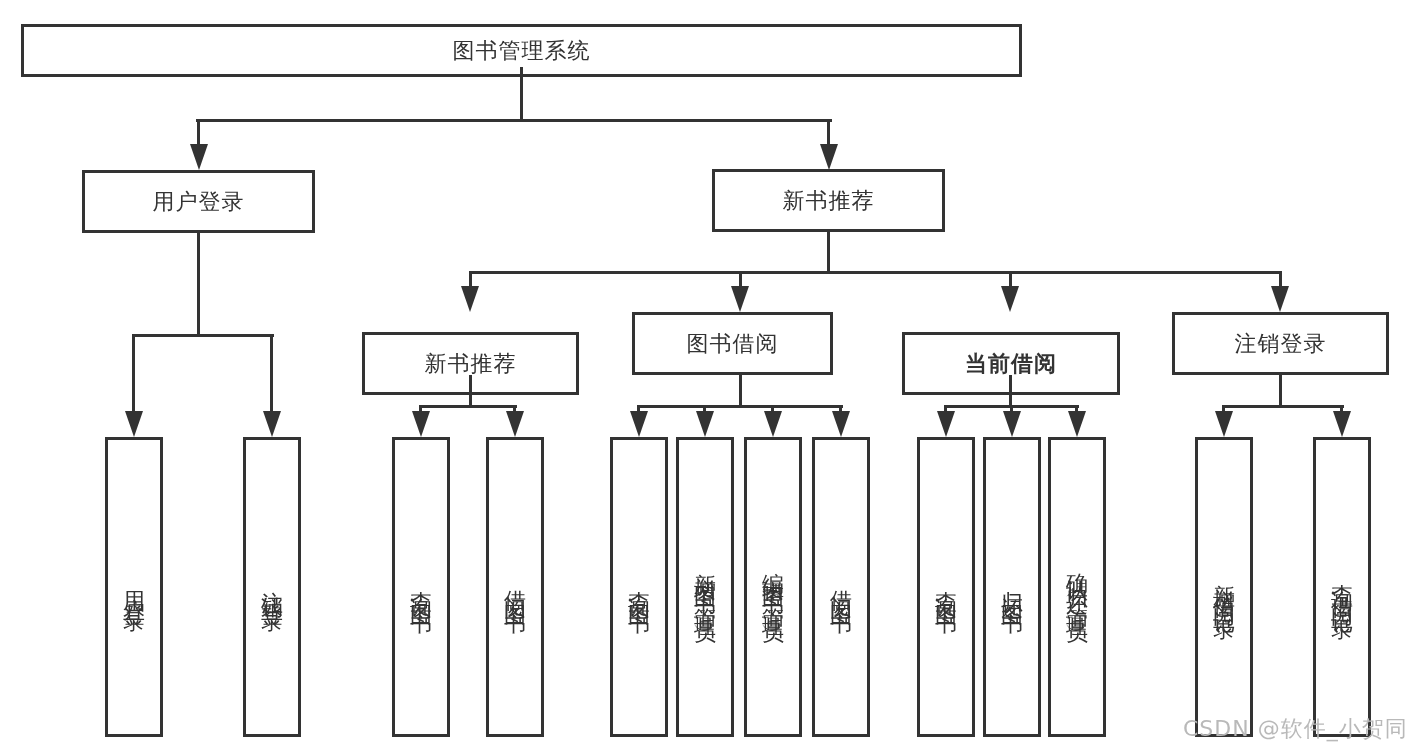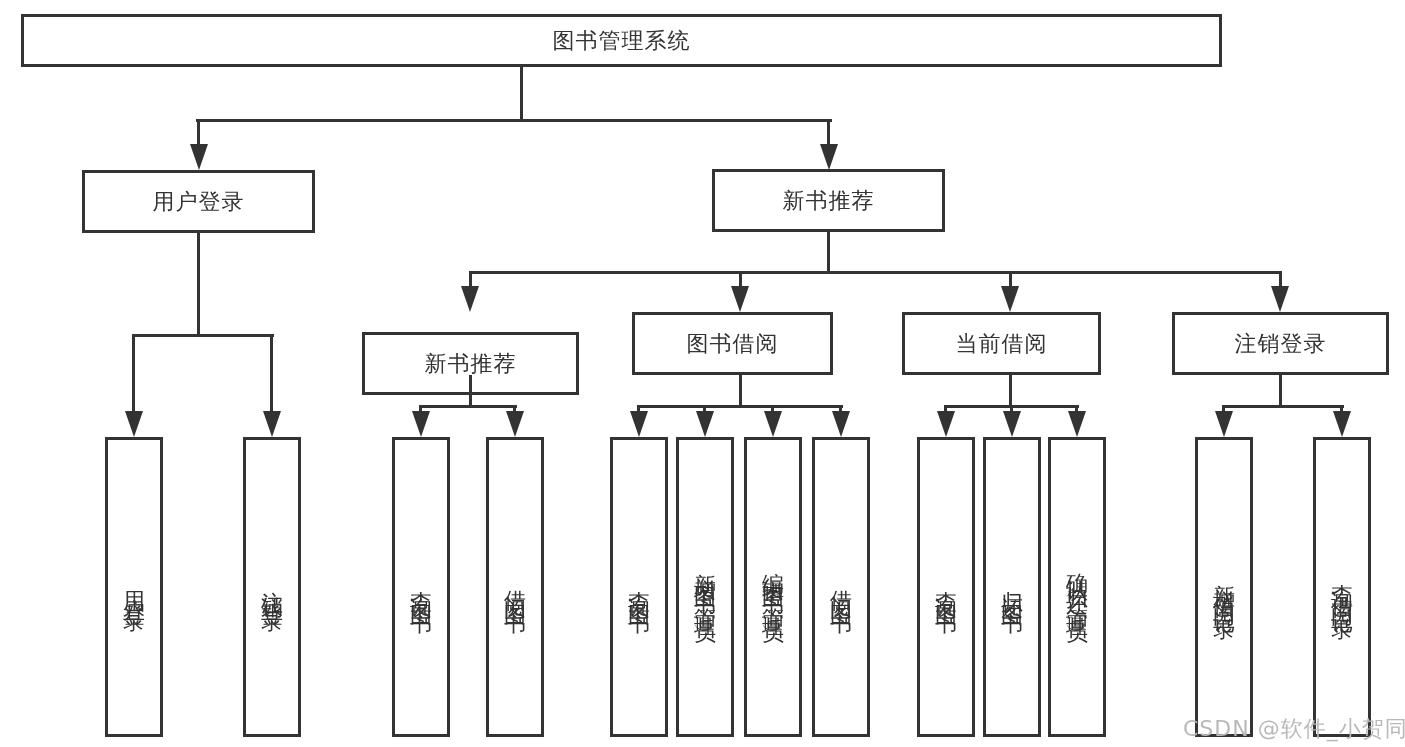--- a/index.html
+++ b/index.html
@@ -49,21 +49,21 @@
     letter-spacing: 1px;
     z-index: 10;
     white-space: nowrap;
   }
 </style>
 </head>
 <body>
 
 <div id="canvas">
 
-  <div class="box box-h" style="left:21px; top:14px; width:1201px; height:53px;">
+  <div class="box box-h" style="left:21px; top:24px; width:1001px; height:53px;">
     <span>图书管理系统</span>
   </div>
 
   <div>
     <div class="vline" style="left:520px; top:67px; height:53px;"></div>
     <div class="hline" style="left:196px; top:119px; width:636px;"></div>
     <div class="vline" style="left:197px; top:119px; height:30px;"></div>
     <div class="arr" style="left:190px; top:144px;"></div>
     <div class="vline" style="left:827px; top:119px; height:30px;"></div>
     <div class="arr" style="left:820px; top:144px;"></div>
@@ -97,21 +97,21 @@
     <div class="vline" style="left:1279px; top:271px; height:20px;"></div>
     <div class="arr" style="left:1271px; top:286px;"></div>
   </div>
 
   <div class="box box-h" style="left:362px; top:332px; width:217px; height:63px;">
     <span>新书推荐</span>
   </div>
   <div class="box box-h" style="left:632px; top:312px; width:201px; height:63px;">
     <span>图书借阅</span>
   </div>
-  <div class="box box-h" style="left:902px; top:312px; width:199px; height:63px;">
+  <div class="box box-h" style="left:902px; top:332px; width:218px; height:63px;font-weight:bold;">
     <span>当前借阅</span>
   </div>
   <div class="box box-h" style="left:1172px; top:312px; width:217px; height:63px;">
     <span>注销登录</span>
   </div>
 
   <div>
     <div class="vline" style="left:469px; top:375px; height:33px;"></div>
     <div class="hline" style="left:419px; top:405px; width:98px;"></div>
     <div class="vline" style="left:419px; top:405px; height:10px;"></div>

